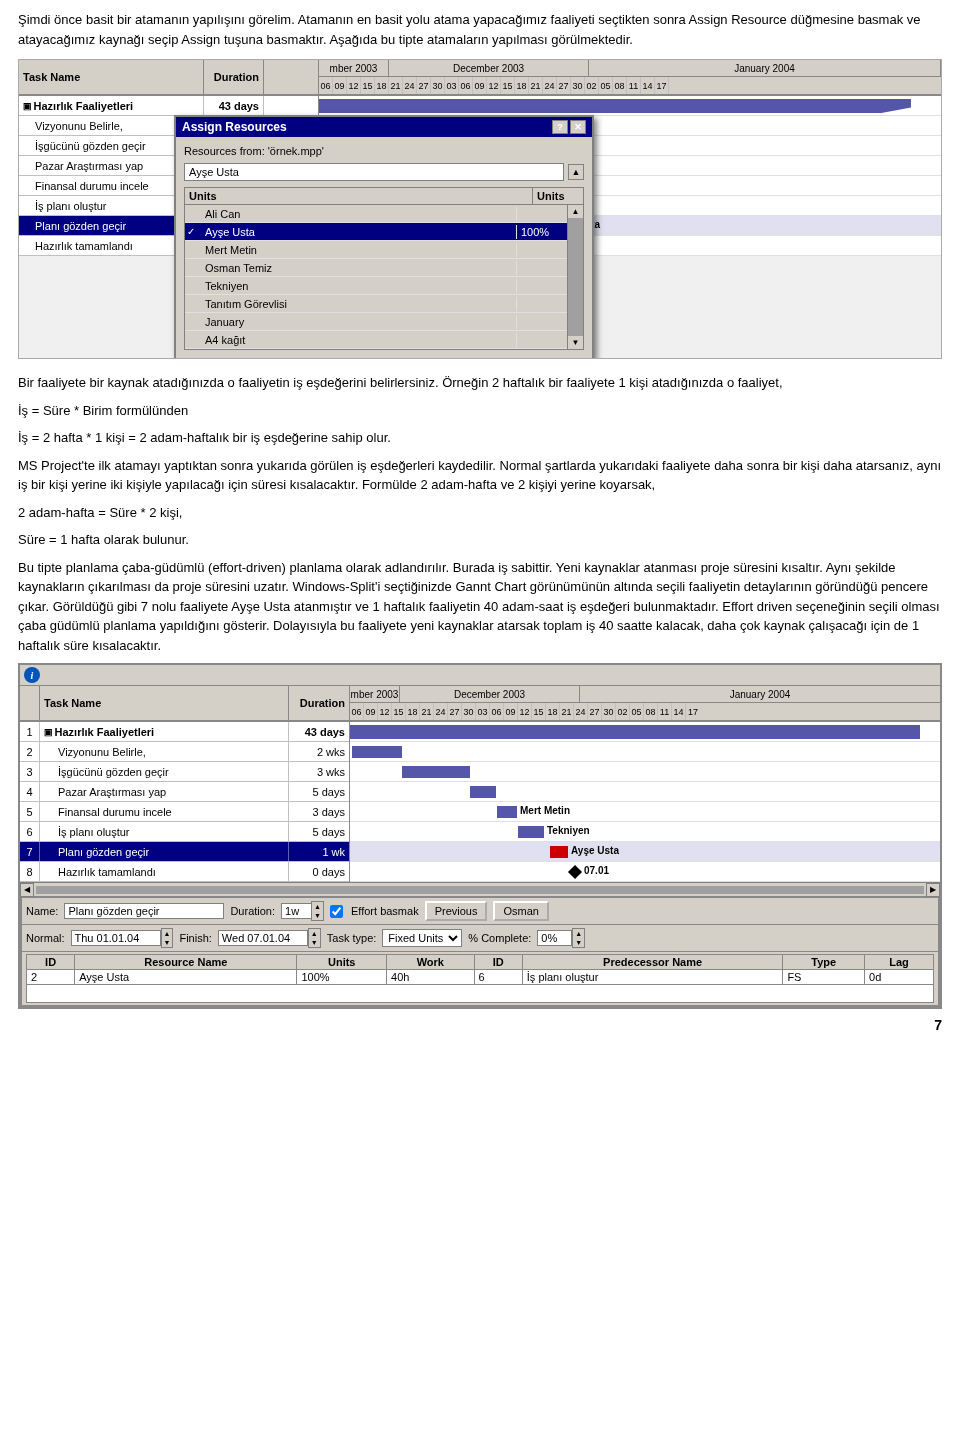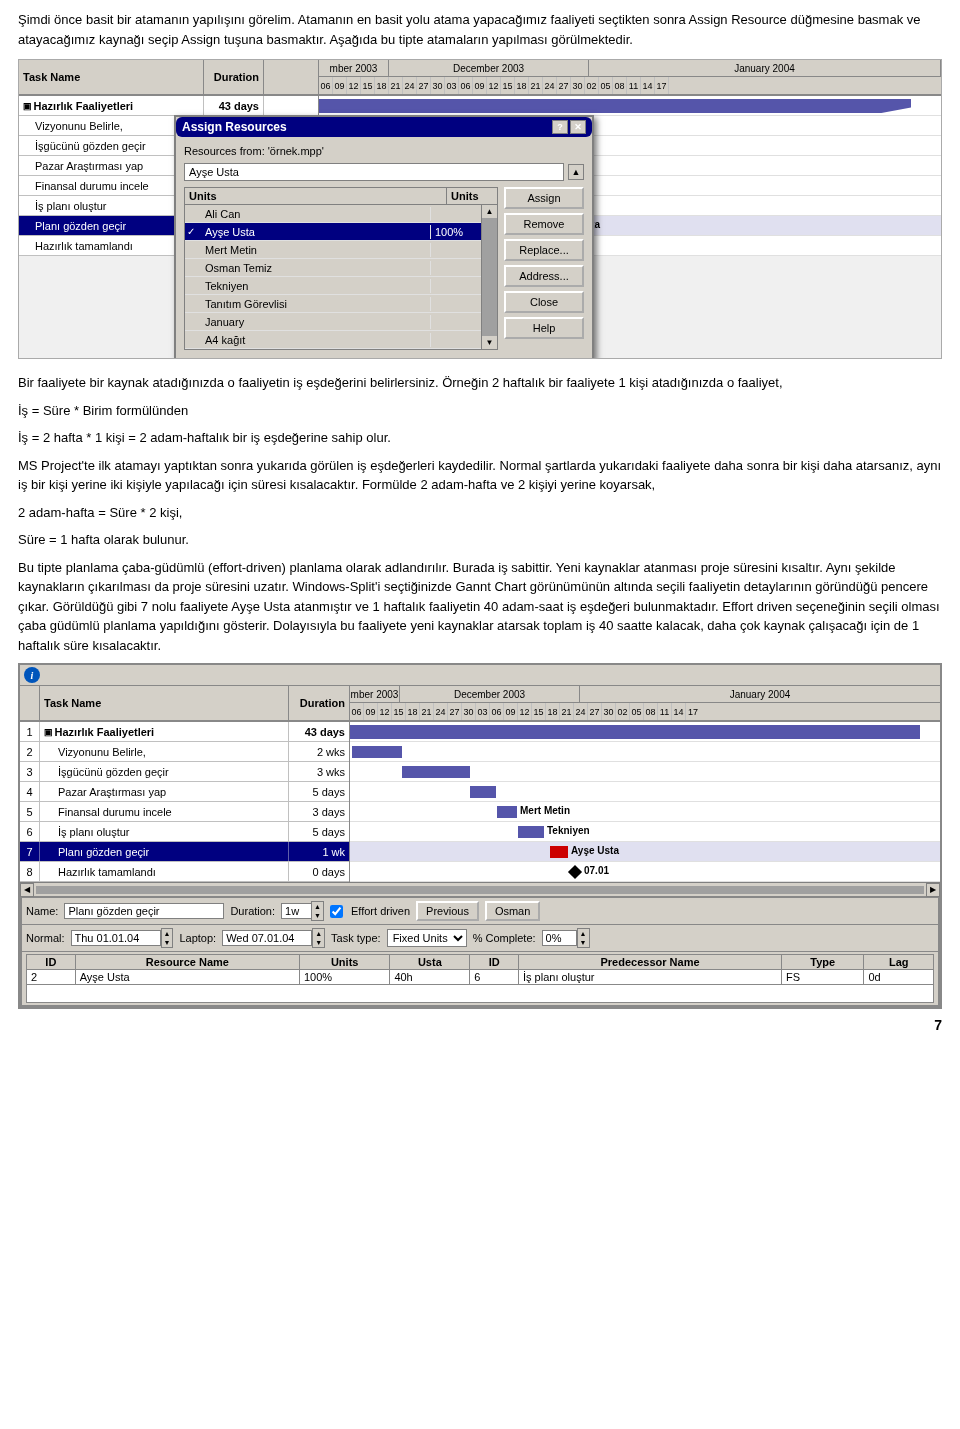--- a/index.html
+++ b/index.html
@@ -143,21 +143,20 @@
     }
     .dialog-titlebar {
       background: #000080;
       color: #fff;
       padding: 3px 6px;
       display: flex;
       align-items: center;
       justify-content: space-between;
       font-size: 12px;
       font-weight: bold;
-      border-radius: 6px;
     }
     .dialog-title-btns {
       display: flex;
       gap: 2px;
     }
     .dialog-title-btn {
       width: 16px;
       height: 14px;
       background: #d4d0c8;
       border: 1px solid #808080;
@@ -577,28 +576,20 @@
               </div>
             </div>
             <div class="dialog-scroll">
               <span class="scroll-arrow">▲</span>
               <div class="scroll-track"></div>
               <span class="scroll-arrow">▼</span>
             </div>
           </div>
         </div>
 
-        <div class="dialog-buttons">
-          <button class="dialog-btn">Assign</button>
-          <button class="dialog-btn">Remove</button>
-          <button class="dialog-btn">Replace...</button>
-          <button class="dialog-btn">Address...</button>
-          <button class="dialog-btn">Close</button>
-          <button class="dialog-btn">Help</button>
-        </div>
       </div>
     </div>
   </div>
 </div>
 
 <p>Bir faaliyete bir kaynak atadığınızda o faaliyetin iş eşdeğerini belirlersiniz. Örneğin 2 haftalık bir faaliyete 1 kişi atadığınızda o faaliyet,</p>
 <p>İş = Süre * Birim formülünden</p>
 <p>İş = 2 hafta * 1 kişi = 2 adam-haftalık bir iş eşdeğerine sahip olur.</p>
 <p>MS Project'te ilk atamayı yaptıktan sonra yukarıda görülen iş eşdeğerleri kaydedilir. Normal şartlarda yukarıdaki faaliyete daha sonra bir kişi daha atarsanız, aynı iş bir kişi yerine iki kişiyle yapılacağı için süresi kısalacaktır. Formülde 2 adam-hafta ve 2 kişiyi yerine koyarsak,</p>
 <p>2 adam-hafta = Süre * 2 kişi,</p>
@@ -748,35 +739,35 @@
       <input class="bottom-input" style="width: 160px;" type="text" value="Planı gözden geçir">
       <span class="bottom-label">Duration:</span>
       <div class="spin-box">
         <input class="spin-input" type="text" value="1w" style="">
         <div class="spin-arrows">
           <button class="spin-arrow">▲</button>
           <button class="spin-arrow">▼</button>
         </div>
       </div>
       <input type="checkbox" class="bottom-checkbox" checked="" style="">
-      <span class="bottom-label">Effort driven</span>
+      <span class="bottom-label">Effort basmak</span>
       <button class="bottom-btn">Previous</button>
       <button class="bottom-btn">Osman</button>
     </div>
 
     <div class="bottom-row2">
       <span class="bottom-label">Normal:</span>
       <div style="display:flex; align-items:center;">
         <input class="bottom-input" style="width: 90px;" type="text" value="Thu 01.01.04">
         <div class="spin-arrows" style="border:1px solid #808080;">
           <button class="spin-arrow">▲</button>
           <button class="spin-arrow">▼</button>
         </div>
       </div>
-      <span class="bottom-label">Laptop:</span>
+      <span class="bottom-label">Finish:</span>
       <div style="display:flex; align-items:center;">
         <input class="bottom-input" style="width: 90px;" type="text" value="Wed 07.01.04">
         <div class="spin-arrows" style="border:1px solid #808080;">
           <button class="spin-arrow">▲</button>
           <button class="spin-arrow">▼</button>
         </div>
       </div>
       <span class="bottom-label">Task type:</span>
       <select style="font-size:11px; border:1px solid #808080; background:#fff; padding:1px;">
         <option>Fixed Units</option>
@@ -791,21 +782,21 @@
       </div>
     </div>
 
     <div style="padding:2px 4px; background:#d4d0c8;">
       <table class="bottom-resource-table">
         <thead>
           <tr>
             <th>ID</th>
             <th>Resource Name</th>
             <th>Units</th>
-            <th>Usta</th>
+            <th>Work</th>
             <th>ID</th>
             <th>Predecessor Name</th>
             <th>Type</th>
             <th>Lag</th>
           </tr>
         </thead>
         <tbody>
           <tr>
             <td>2</td>
             <td>Ayşe Usta</td>

